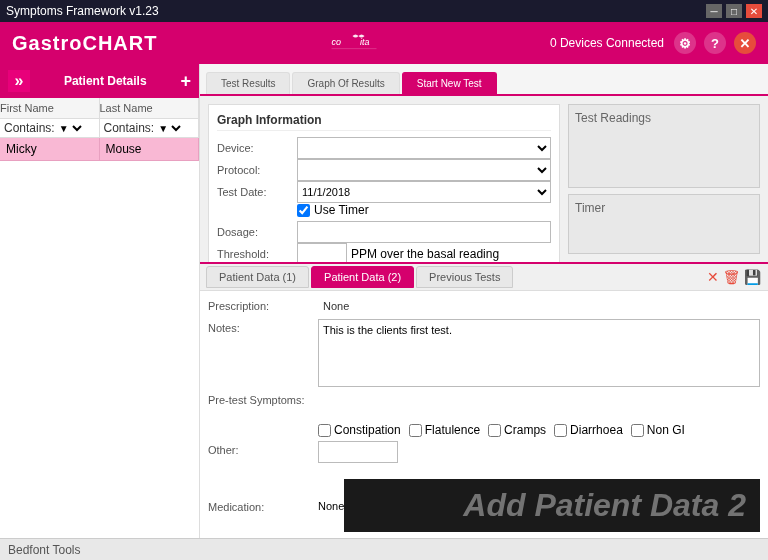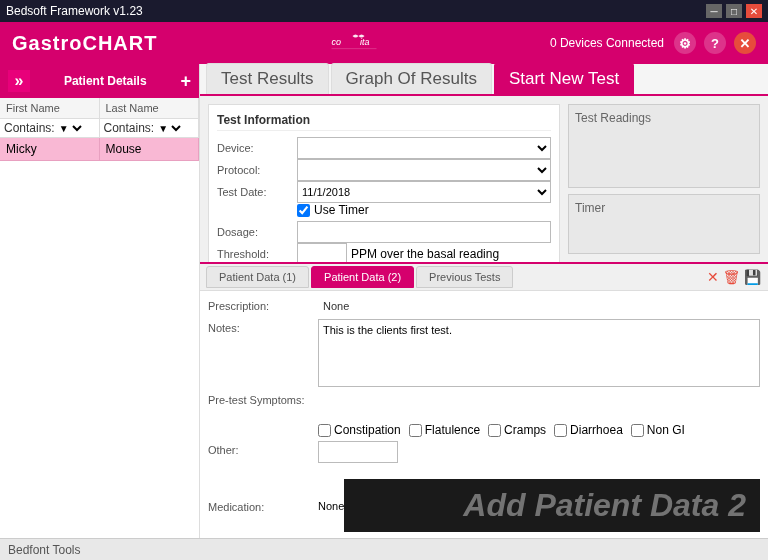--- a/index.html
+++ b/index.html
@@ -57,21 +57,21 @@
       padding: 6px 8px;
       display: flex;
       align-items: center;
       justify-content: space-between;
       font-weight: bold;
       font-size: 13px;
     }
     .sidebar-expand { background: #e8007a; border: none; color: white; width: 22px; height: 22px; display: flex; align-items: center; justify-content: center; cursor: pointer; font-size: 16px; font-weight: bold; }
     .sidebar-add { background: none; border: none; color: white; font-size: 18px; cursor: pointer; font-weight: bold; }
     .sidebar-col-headers { display: flex; background: #f5f5f5; border-bottom: 1px solid #ddd; }
-    .sidebar-col-header { flex: 1; padding: 4px 6px; font-size: 11px; color: #555; border-right: 1px solid #ddd; }
+    .sidebar-col-header { flex: 1; padding: 4px 0; font-size: 11px; color: #555; border-right: 1px solid #ddd; }
     .sidebar-filters { display: flex; border-bottom: 1px solid #ddd; }
     .filter-cell { flex: 1; display: flex; align-items: center; padding: 2px 4px; border-right: 1px solid #ddd; font-size: 11px; color: #333; }
     .filter-cell select { border: none; background: none; font-size: 10px; cursor: pointer; }
     .patient-row { display: flex; background: #f9b8d4; border-bottom: 1px solid #e8a0c0; cursor: pointer; }
     .patient-cell { flex: 1; padding: 4px 6px; border-right: 1px solid #e8a0c0; }
 
     
     .content-area { flex: 1; display: flex; flex-direction: column; background: #f0f0f0; }
 
     
@@ -83,21 +83,21 @@
       padding: 0 6px;
       height: 32px;
     }
     .tab {
       padding: 5px 14px;
       cursor: pointer;
       border: 1px solid #ddd;
       border-bottom: none;
       background: #e8e8e8;
       margin-right: 2px;
-      font-size: 17px;
+      font-size: 10px;
       color: #555;
       border-radius: 3px 3px 0 0;
     }
     .tab.active {
       background: #d5006d;
       color: white;
       border-color: #d5006d;
     }
 
     
@@ -166,21 +166,21 @@
     }
     .add-patient-banner span { color: #737373; font-size: 32px; font-weight: 900; font-style: italic; }
 
     
     .status-bar { height: 22px; background: #e8e8e8; border-top: 1px solid #ccc; display: flex; align-items: center; padding: 0 8px; font-size: 11px; color: #555; }
   </style>
 </head>
 <body>
 
 <div class="title-bar">
-  <span>Bedsoft Framework v1.23</span>
+  <span>Symptoms Framework v1.23</span>
   <div class="title-bar-controls">
     <button class="title-btn minimize">─</button>
     <button class="title-btn maximize">□</button>
     <button class="title-btn close">✕</button>
   </div>
 </div>
 
 <div class="app-header">
   <span class="app-title">GastroCHART</span>
   <div class="header-logo">
@@ -234,21 +234,21 @@
     <div class="tab-bar">
       <div class="tab">Test Results</div>
       <div class="tab">Graph Of Results</div>
       <div class="tab active">Start New Test</div>
     </div>
 
     <div class="test-section">
       <div class="test-main">
 
         <div class="section-box">
-          <div class="section-title">Test Information</div>
+          <div class="section-title">Graph Information</div>
 
           <div class="form-row">
             <span class="form-label">Device:</span>
             <select class="form-select"></select>
           </div>
 
           <div class="form-row">
             <span class="form-label">Protocol:</span>
             <select class="form-select"></select>
           </div>

